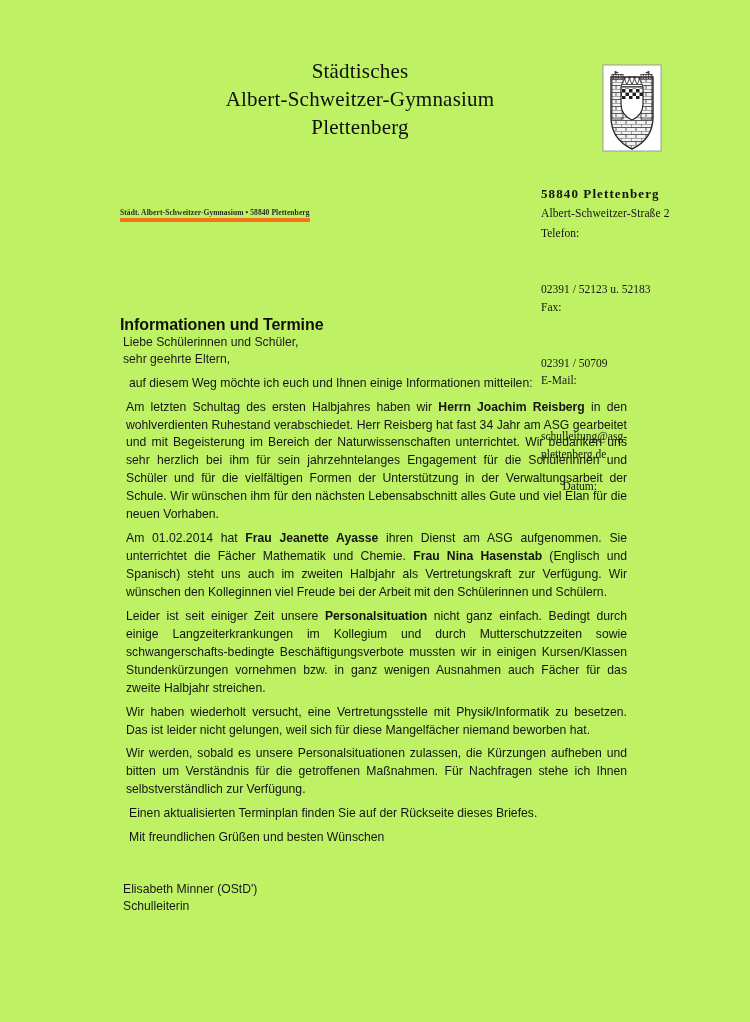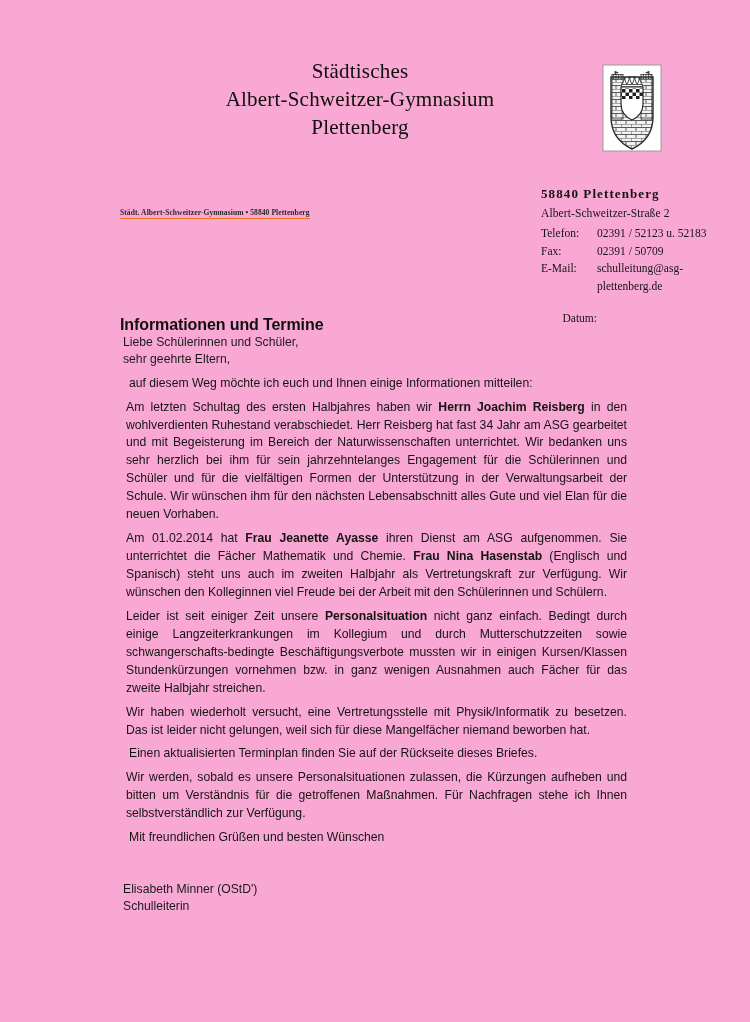--- a/index.html
+++ b/index.html
@@ -12,21 +12,21 @@
     height: 1022px;
     position: relative;
     font-family: "Liberation Sans", sans-serif;
     color: #1a1a1a;
     overflow: hidden;
   }
 
   .page {
     position: absolute;
     inset: 0;
-    background: #f9a8d4;
+    background: #bef264;
   }
 
   
   .letterhead {
     position: absolute;
     top: 58px;
     left: 0;
     width: 750px;
     height: 100px;
   }
@@ -57,21 +57,21 @@
 
   
   .return-addr {
     position: absolute;
     left: 120px;
     top: 150px;
     font-family: "Liberation Serif", serif;
     font-size: 7.5px;
     font-weight: bold;
     color: #2a2a2a;
-    border-bottom: 1px solid #f97316;
+    border-bottom: 4px solid #f97316;
     padding-bottom: 1px;
     letter-spacing: 0.1px;
     white-space: nowrap;
   }
 
   
   .contact {
     position: absolute;
     left: 541px;
     top: 184px;
@@ -87,20 +87,21 @@
     letter-spacing: 1.1px;
     margin-bottom: 1px;
   }
   .contact .street {
     margin-bottom: 3px;
     letter-spacing: 0.1px;
   }
   .crow {
     display: flex;
     align-items: flex-start;
+    flex-direction: column;
   }
   .crow .lbl { width: 56px; flex: 0 0 56px; }
   .crow .val { flex: 1 1 auto; }
   .crow .val .wrap2 { display: block; }
   .contact .datum-row {
     display: flex;
     margin-top: 13px;
     align-items: flex-start;
   }
   .contact .datum-row .lbl { width: 56px; flex: 0 0 56px; padding-top: 2px; text-align: right; }
@@ -273,23 +274,23 @@
     <p class="para p-intro">auf diesem Weg möchte ich euch und Ihnen einige Informationen mitteilen:</p>
 
     <p class="para p-1"><span>Am letzten Schultag des ersten Halbjahres haben wir </span><b>Herrn Joachim Reisberg</b><span> in den wohlverdienten Ruhestand verabschiedet. Herr Reisberg hat fast 34 Jahr am ASG gearbeitet und mit Begeisterung im Bereich der Naturwissenschaften unterrichtet. Wir bedanken uns sehr herzlich bei ihm für sein jahrzehntelanges Engagement für die Schülerinnen und Schüler und für die vielfältigen Formen der Unterstützung in der Verwaltungsarbeit der Schule. Wir wünschen ihm für den nächsten Lebensabschnitt alles Gute und viel Elan für die neuen Vorhaben.</span></p>
 
     <p class="para p-2"><span>Am 01.02.2014 hat </span><b>Frau Jeanette Ayasse</b><span> ihren Dienst am ASG aufgenommen. Sie unterrichtet die Fächer Mathematik und Chemie. </span><b>Frau Nina Hasenstab</b><span> (Englisch und Spanisch) steht uns auch im zweiten Halbjahr als Vertretungskraft zur Verfügung. Wir wünschen den Kolleginnen viel Freude bei der Arbeit mit den Schülerinnen und Schülern.</span></p>
 
     <p class="para p-3"><span>Leider ist seit einiger Zeit unsere </span><b>Personalsituation</b><span> nicht ganz einfach. Bedingt durch einige Langzeiterkrankungen im Kollegium und durch Mutterschutzzeiten sowie schwangerschafts-bedingte Beschäftigungsverbote mussten wir in einigen Kursen/Klassen Stundenkürzungen vornehmen bzw. in ganz wenigen Ausnahmen auch Fächer für das zweite Halbjahr streichen.</span></p>
 
     <p class="para p-4">Wir haben wiederholt versucht, eine Vertretungsstelle mit Physik/Informatik zu besetzen. Das ist leider nicht gelungen, weil sich für diese Mangelfächer niemand beworben hat.</p>
 
+    <p class="para p-5">Wir werden, sobald es unsere Personalsituationen zulassen, die Kürzungen aufheben und bitten um Verständnis für die getroffenen Maßnahmen. Für Nachfragen stehe ich Ihnen selbstverständlich zur Verfügung.</p>
+
     <p class="para p-6">Einen aktualisierten Terminplan finden Sie auf der Rückseite dieses Briefes.</p>
-
-    <p class="para p-5">Wir werden, sobald es unsere Personalsituationen zulassen, die Kürzungen aufheben und bitten um Verständnis für die getroffenen Maßnahmen. Für Nachfragen stehe ich Ihnen selbstverständlich zur Verfügung.</p>
 
     <p class="para closing">Mit freundlichen Grüßen und besten Wünschen</p>
 
     <div class="signature">
       <span>Elisabeth Minner (OStD')</span>
       <span>Schulleiterin</span>
     </div>
   </div>
 
 </div>

